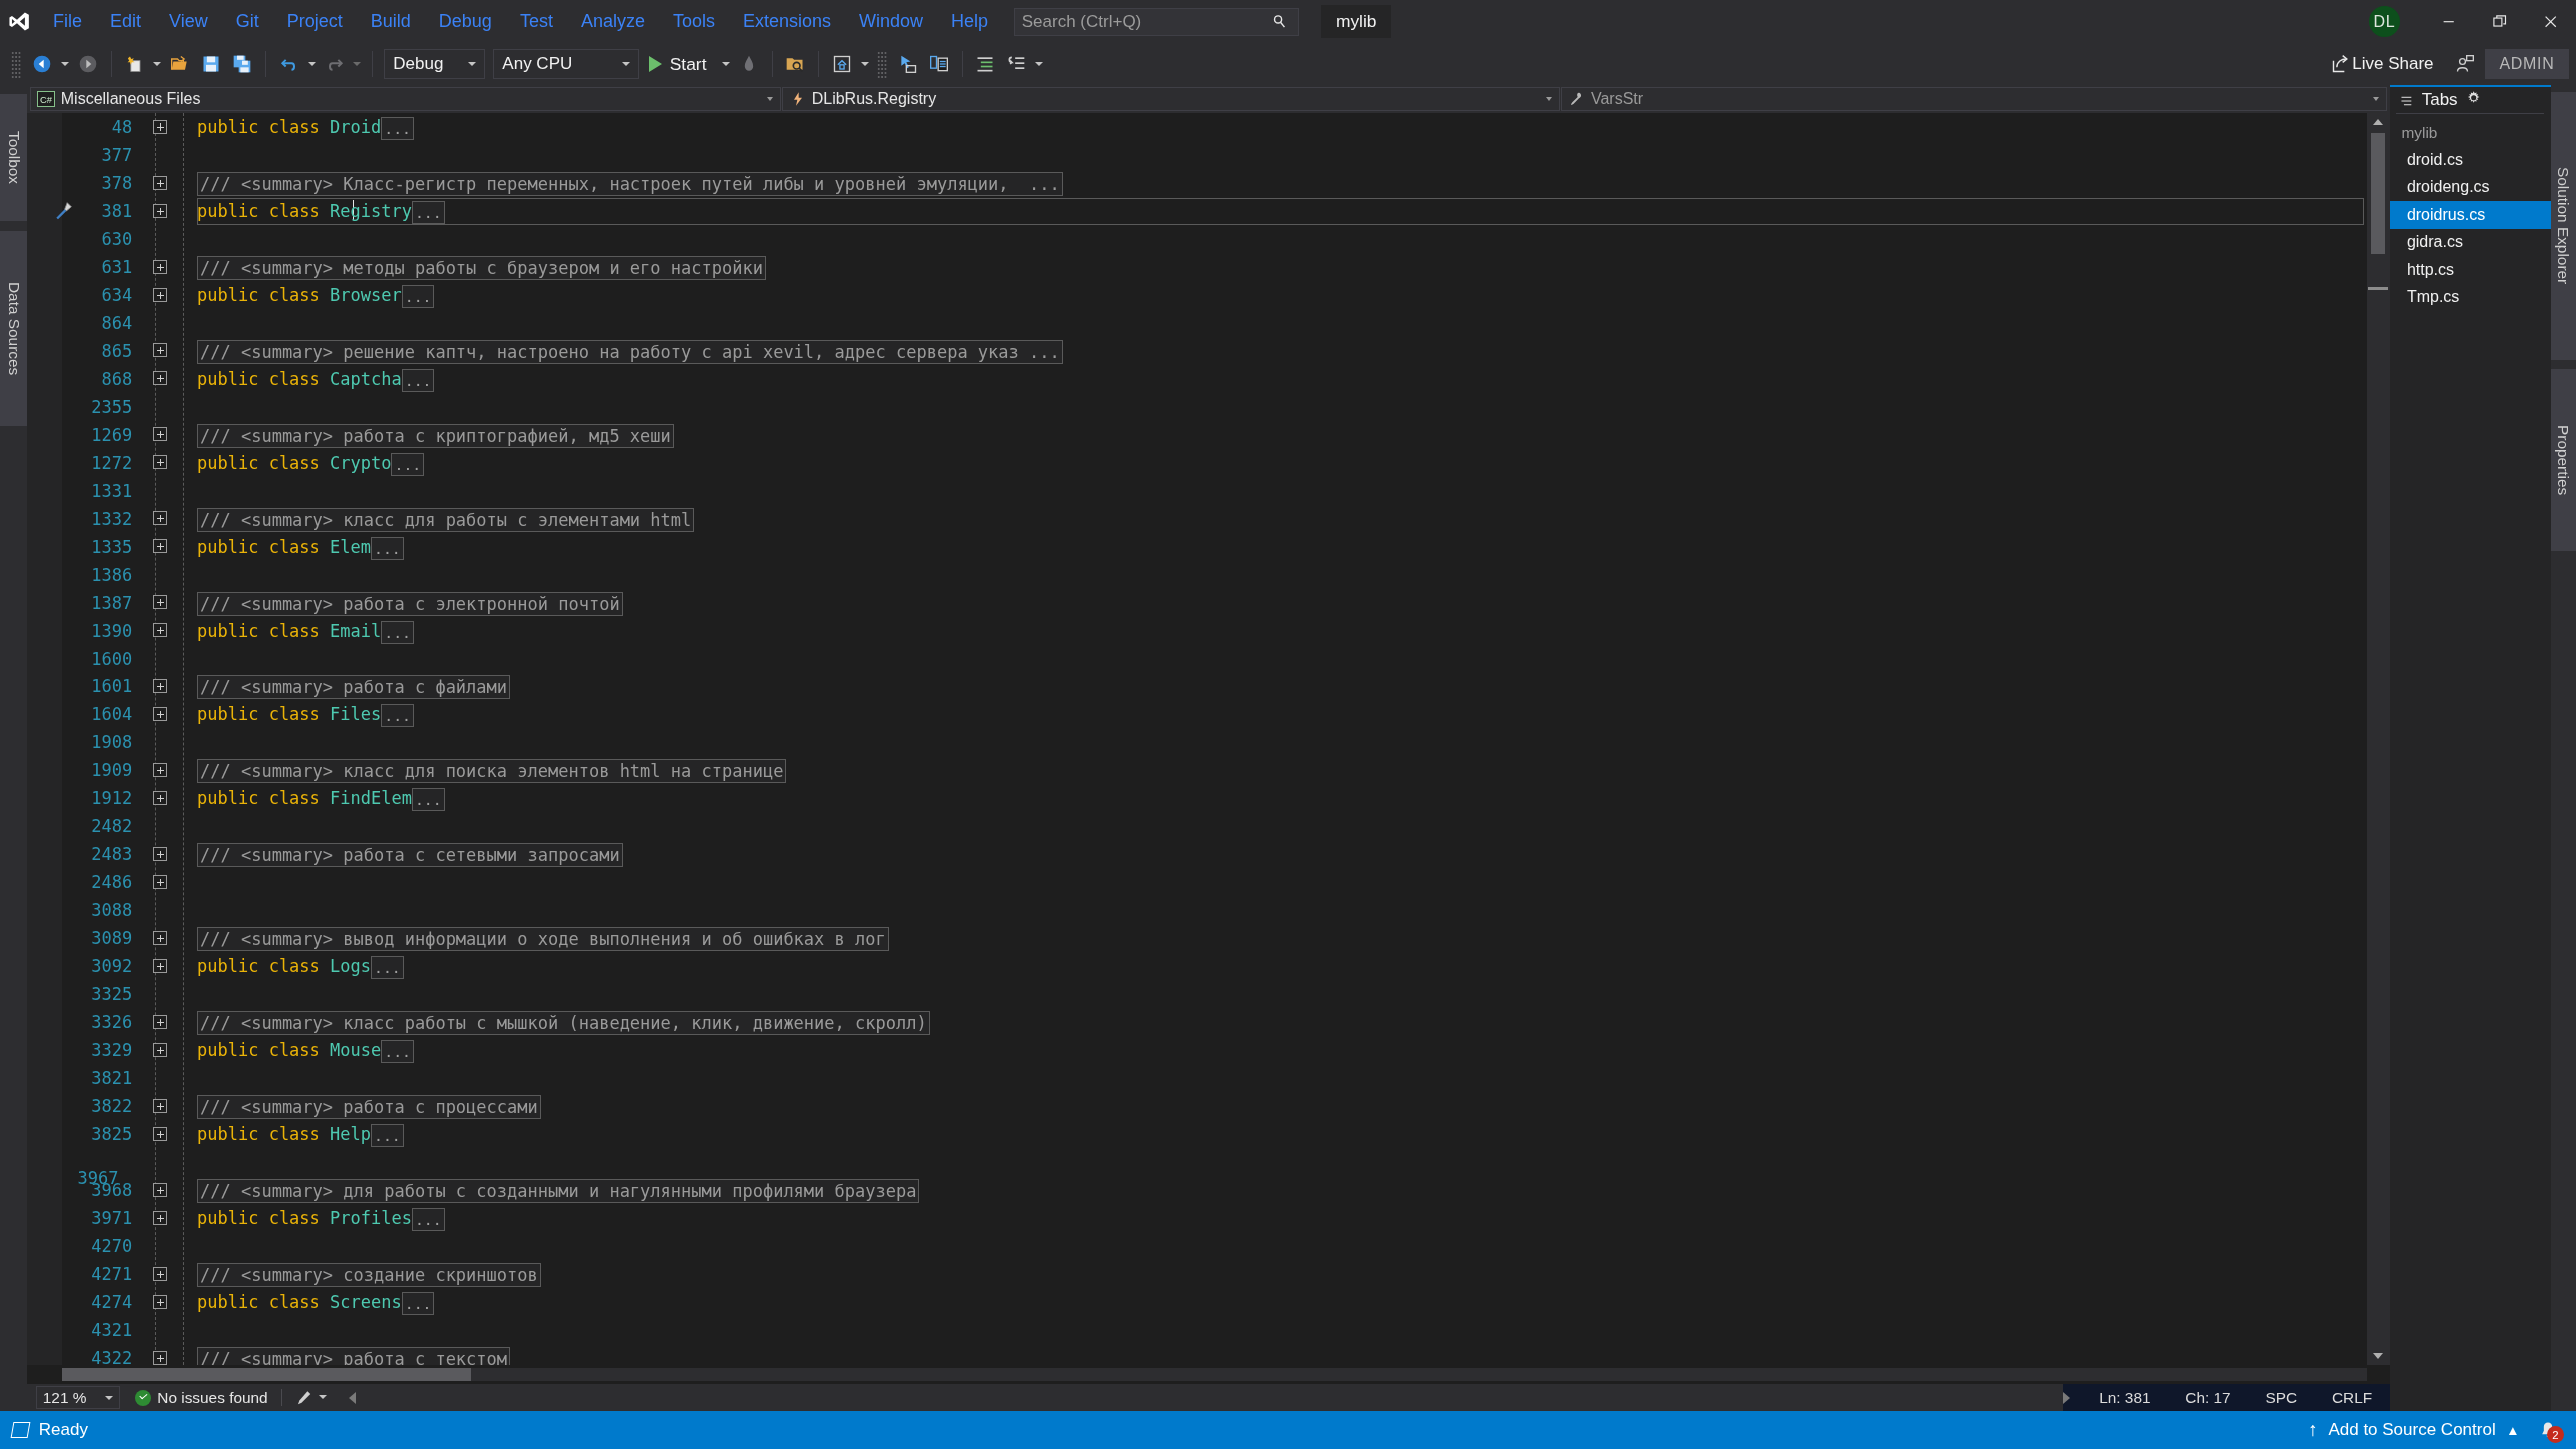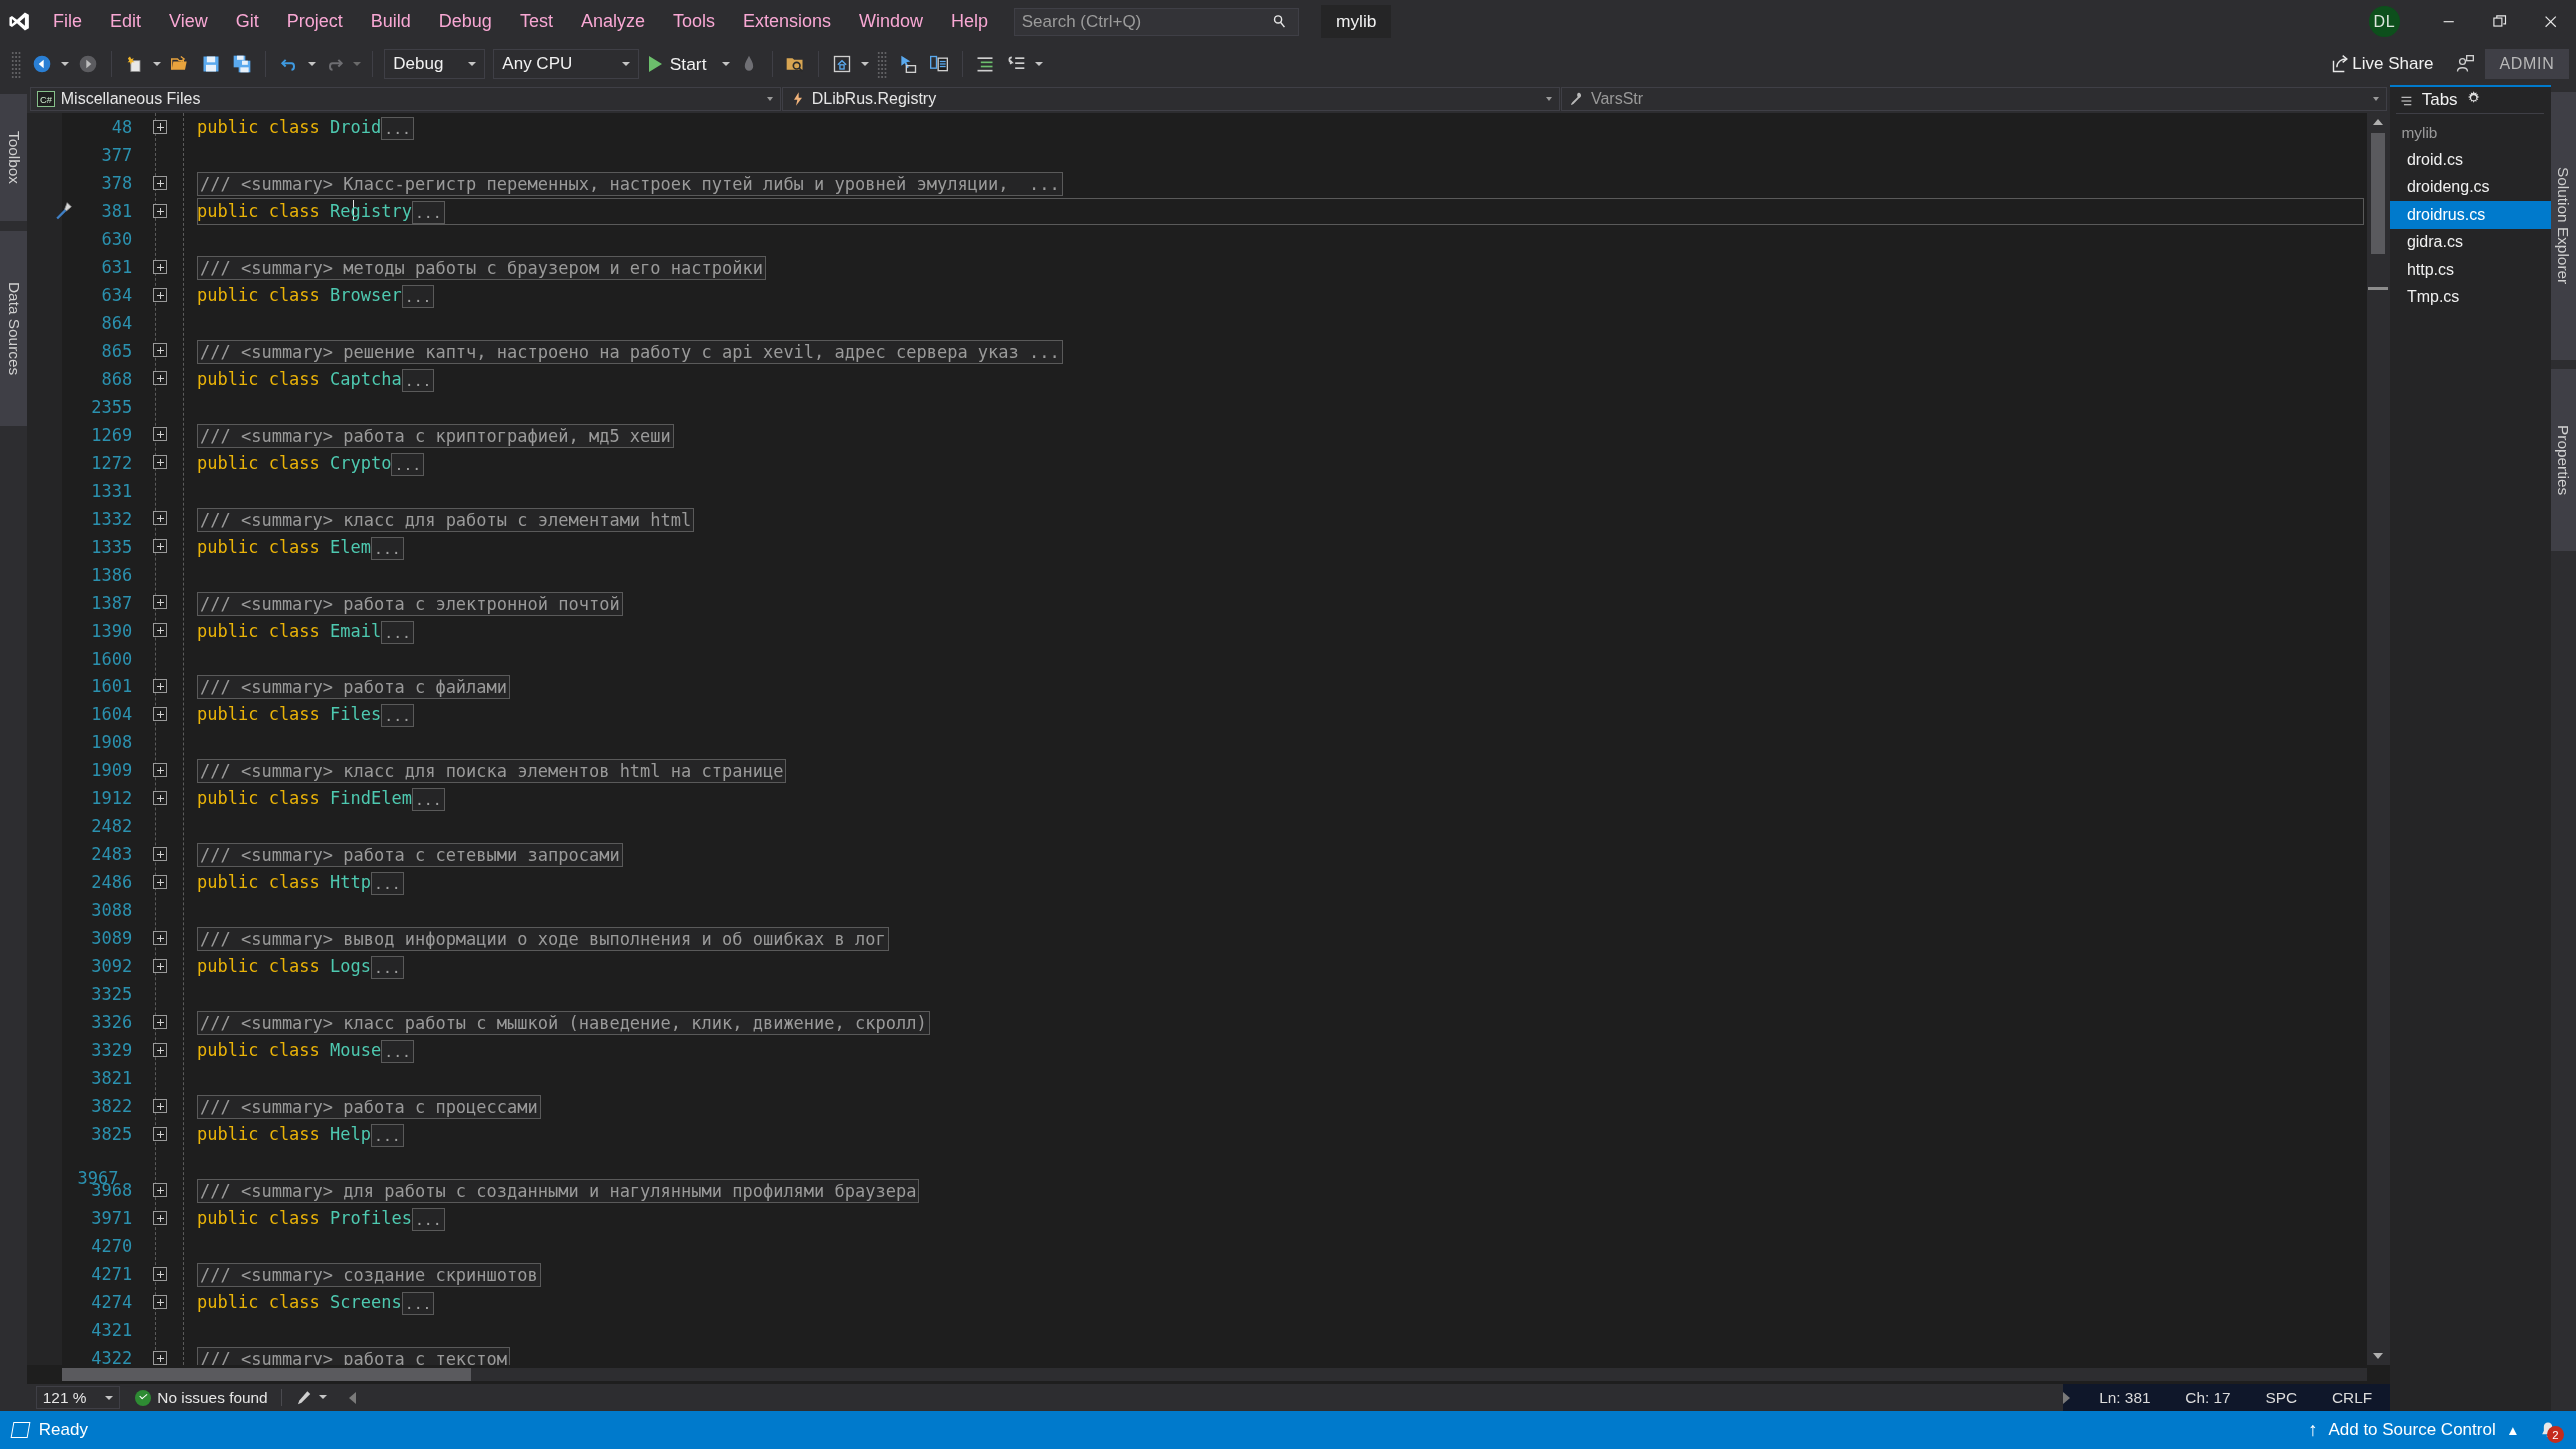--- a/index.html
+++ b/index.html
@@ -13,21 +13,21 @@
 
   
   .titlebar {
     height:43px; background:#2d2d30; display:flex; align-items:center;
     flex:0 0 43px; position:relative;
   }
   .vs-logo { width:39px; height:43px; display:flex; align-items:center; justify-content:center; }
   .vs-logo svg { width:23px; height:23px; }
   .menu { display:flex; align-items:center; height:43px; }
   .menu-item {
-    color:#f9a8d4; font-size:18px; padding:0 14px; height:43px;
+    color:#3b82f6; font-size:18px; padding:0 14px; height:43px;
     display:flex; align-items:center; cursor:default; white-space:nowrap;
   }
 
   .searchbox {
     margin-left:12px; width:285px; height:28px; background:#333337;
     border:0.7px solid #3f3f46; display:flex; align-items:center;
     padding:0 6.7px; position:relative;
   }
   .searchbox .ph { color:#9b9b9b; font-size:17px; flex:1; }
   .searchbox .mag { width:23px; height:23px; display:flex; align-items:center; justify-content:center; }
@@ -582,21 +582,20 @@
             <div class="rowline" style="position: absolute; top: 476px; left: 0px; right: 0px;"><span class="cmt-box"><span class="cmt">/// &lt;summary&gt; работа с электронной почтой</span></span></div>
             <div class="rowline" style="position: absolute; top: 504px; left: 0px; right: 0px;"><span class="kw">public class </span><span class="typ">Email</span><span class="ellipsis-box">...</span></div>
             <div class="rowline" style="position: absolute; top: 532px; left: 0px; right: 0px;"></div>
             <div class="rowline" style="position: absolute; top: 559px; left: 0px; right: 0px;"><span class="cmt-box"><span class="cmt">/// &lt;summary&gt; работа с файлами</span></span></div>
             <div class="rowline" style="position: absolute; top: 587px; left: 0px; right: 0px;"><span class="kw">public class </span><span class="typ">Files</span><span class="ellipsis-box">...</span></div>
             <div class="rowline" style="position: absolute; top: 615px; left: 0px; right: 0px;"></div>
             <div class="rowline" style="position: absolute; top: 643px; left: 0px; right: 0px;"><span class="cmt-box"><span class="cmt">/// &lt;summary&gt; класс для поиска элементов html на странице</span></span></div>
             <div class="rowline" style="position: absolute; top: 671px; left: 0px; right: 0px;"><span class="kw">public class </span><span class="typ">FindElem</span><span class="ellipsis-box">...</span></div>
             <div class="rowline" style="position: absolute; top: 699px; left: 0px; right: 0px;"></div>
             <div class="rowline" style="position: absolute; top: 727px; left: 0px; right: 0px;"><span class="cmt-box"><span class="cmt">/// &lt;summary&gt; работа с сетевыми запросами</span></span></div>
-            <div class="rowline" style="position: absolute; top: 755px; left: 0px; right: 0px;"><span class="kw">public class </span><span class="typ">Http</span><span class="ellipsis-box">...</span></div>
             <div class="rowline" style="position: absolute; top: 783px; left: 0px; right: 0px;"></div>
             <div class="rowline" style="position: absolute; top: 811px; left: 0px; right: 0px;"><span class="cmt-box"><span class="cmt">/// &lt;summary&gt; вывод информации о ходе выполнения и об ошибках в лог</span></span></div>
             <div class="rowline" style="position: absolute; top: 839px; left: 0px; right: 0px;"><span class="kw">public class </span><span class="typ">Logs</span><span class="ellipsis-box">...</span></div>
             <div class="rowline" style="position: absolute; top: 867px; left: 0px; right: 0px;"></div>
             <div class="rowline" style="position: absolute; top: 895px; left: 0px; right: 0px;"><span class="cmt-box"><span class="cmt">/// &lt;summary&gt; класс работы с мышкой (наведение, клик, движение, скролл)</span></span></div>
             <div class="rowline" style="position: absolute; top: 923px; left: 0px; right: 0px;"><span class="kw">public class </span><span class="typ">Mouse</span><span class="ellipsis-box">...</span></div>
             <div class="rowline" style="position: absolute; top: 951px; left: 0px; right: 0px;"></div>
             <div class="rowline" style="position: absolute; top: 979px; left: 0px; right: 0px;"><span class="cmt-box"><span class="cmt">/// &lt;summary&gt; работа с процессами</span></span></div>
             <div class="rowline" style="position: absolute; top: 1007px; left: 0px; right: 0px;"><span class="kw">public class </span><span class="typ">Help</span><span class="ellipsis-box">...</span></div>
             <div class="rowline" style="position: absolute; top: 1035px; left: 0px; right: 0px;"></div>

